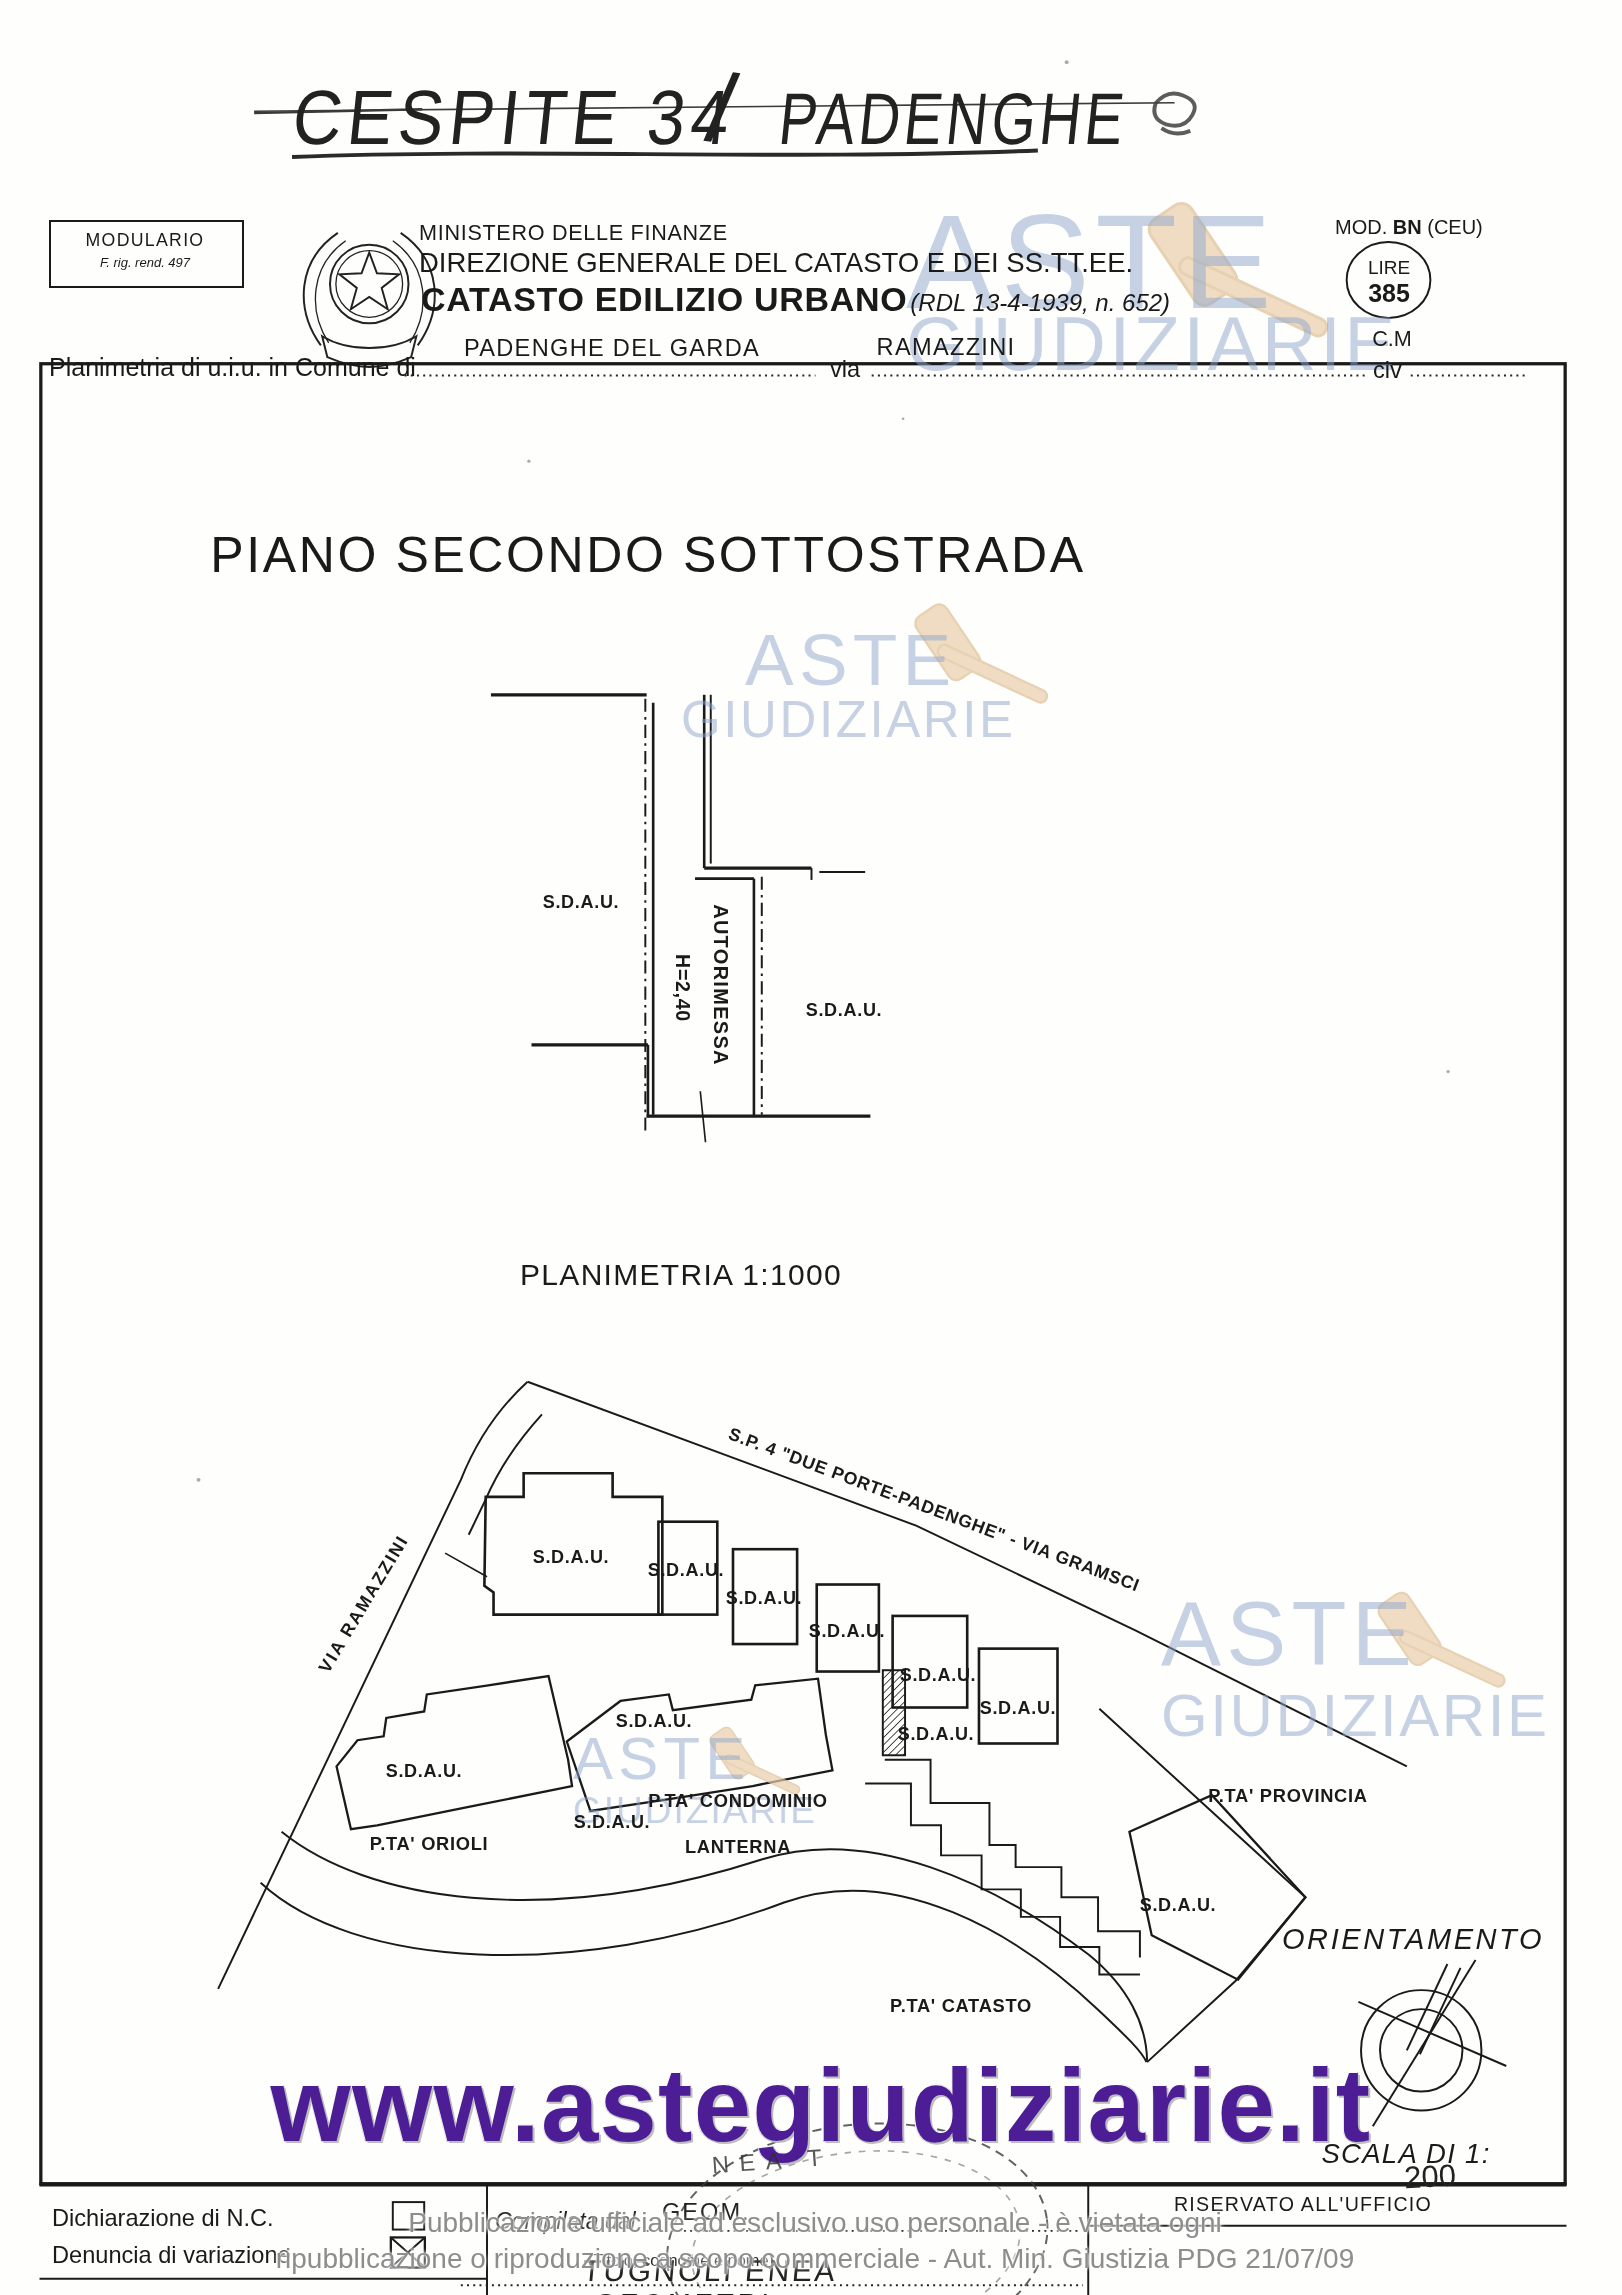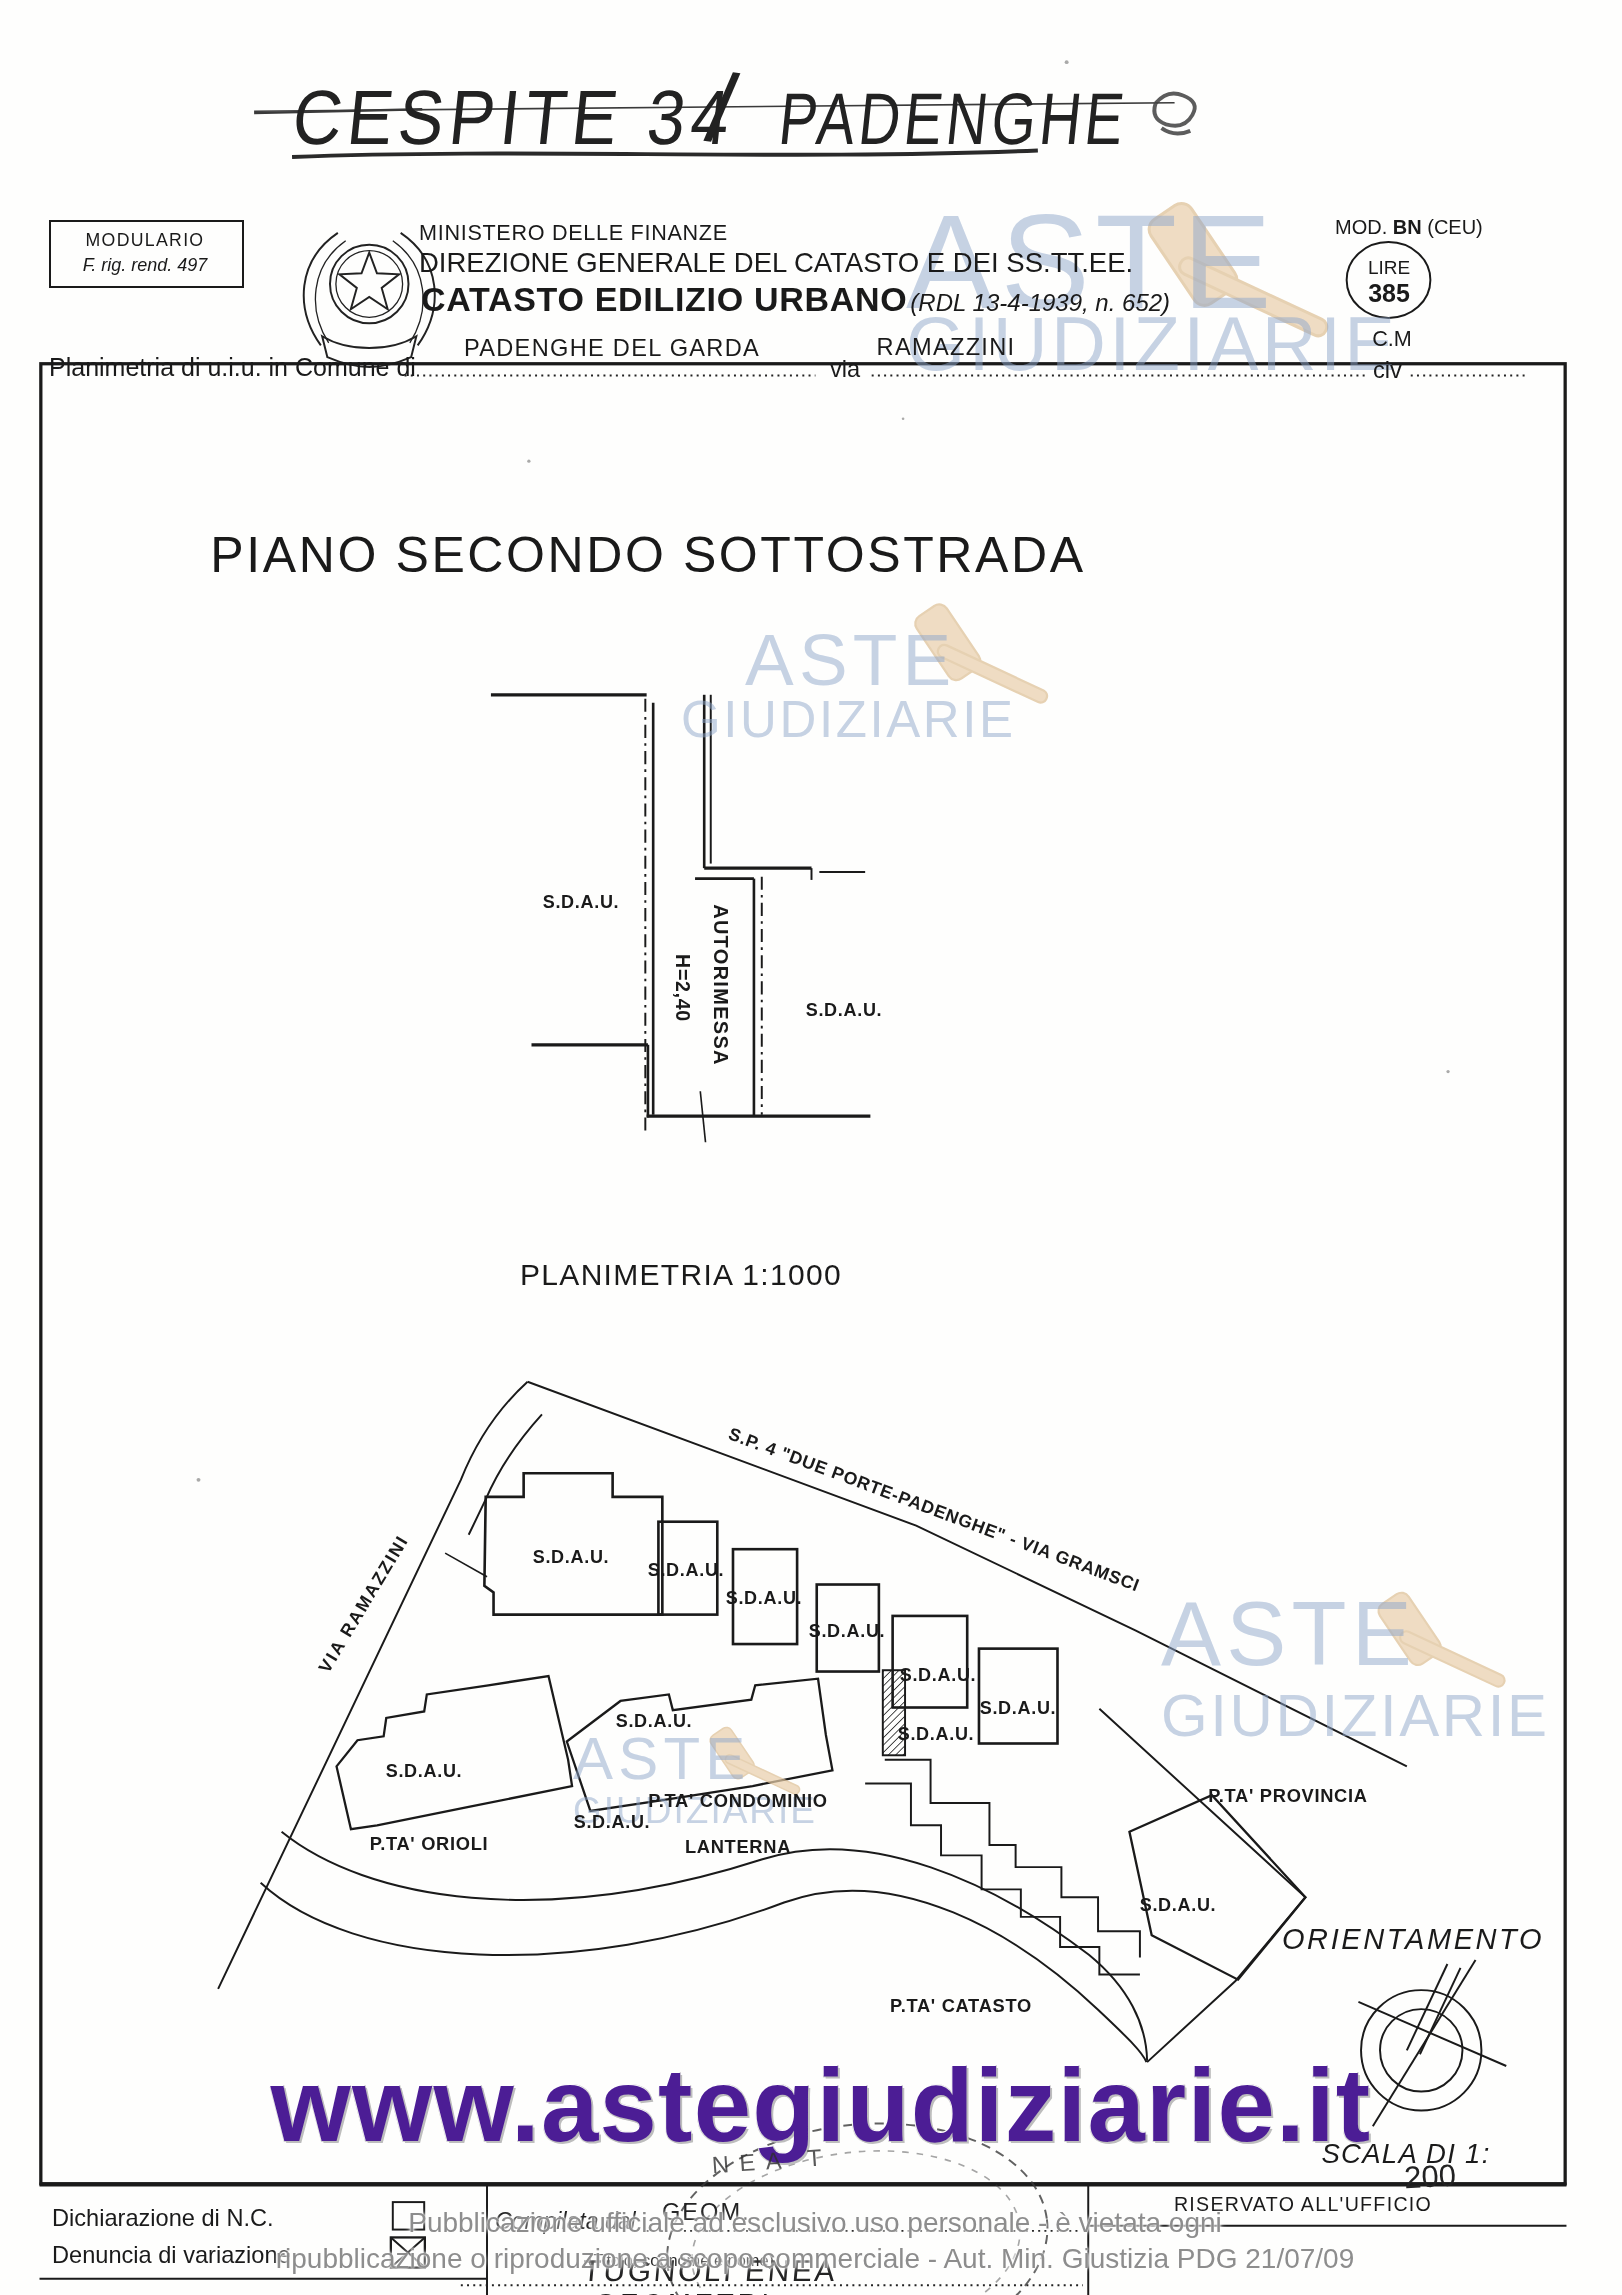--- a/index.html
+++ b/index.html
@@ -164,21 +164,21 @@
   <div class="wmA" style="left:1161px;top:1686px;font-size:60px;letter-spacing:2.6px;">GIUDIZIARIE</div>
   <div class="wmA" style="left:573px;top:1729px;font-size:60px;">ASTE</div>
   <div class="wmA" style="left:573px;top:1792px;font-size:37px;letter-spacing:2px;">GIUDIZIARIE</div>
 
   <div class="t" style="left:298px;top:73px;font-size:77px;letter-spacing:6.5px;color:#222;transform:skewX(-6deg) scaleX(.88);transform-origin:left top;">CESPITE 34</div>
   <div class="t" style="left:708px;top:52px;font-size:98px;color:#222;transform:rotate(8deg);">/</div>
   <div class="t" style="left:784px;top:77px;font-size:73px;letter-spacing:5.2px;color:#222;transform:skewX(-6deg) scaleX(.78);transform-origin:left top;">PADENGHE</div>
 
   <div class="t" style="left:49px;top:220px;width:191px;height:64px;border:2.6px solid #1a1a1a;"></div>
   <div class="t" style="left:145px;top:230px;font-size:17.7px;letter-spacing:1.3px;transform:translateX(-50%);">MODULARIO</div>
-  <div class="t hand" style="left:145px;top:255px;font-size:18px;transform:translateX(-50%);">F. rig. rend. 497</div>
+  <div class="t hand" style="left:145px;top:255px;font-size:13px;transform:translateX(-50%);">F. rig. rend. 497</div>
 
   <div class="t" style="left:419px;top:220px;font-size:21.6px;letter-spacing:0.7px;">MINISTERO DELLE FINANZE</div>
   <div class="t" style="left:419px;top:247px;font-size:27.5px;">DIREZIONE GENERALE DEL CATASTO E DEI SS.TT.EE.</div>
   <div class="t" style="left:421px;top:280px;">
     <span style="font-size:34px;font-weight:700;letter-spacing:0.7px;">CATASTO EDILIZIO URBANO</span>
     <span style="font-size:24px;font-style:italic;">(RDL 13-4-1939, n. 652)</span>
   </div>
 
   <div class="t" style="left:1335px;top:216px;font-size:20px;">
     <span>MOD.</span>

